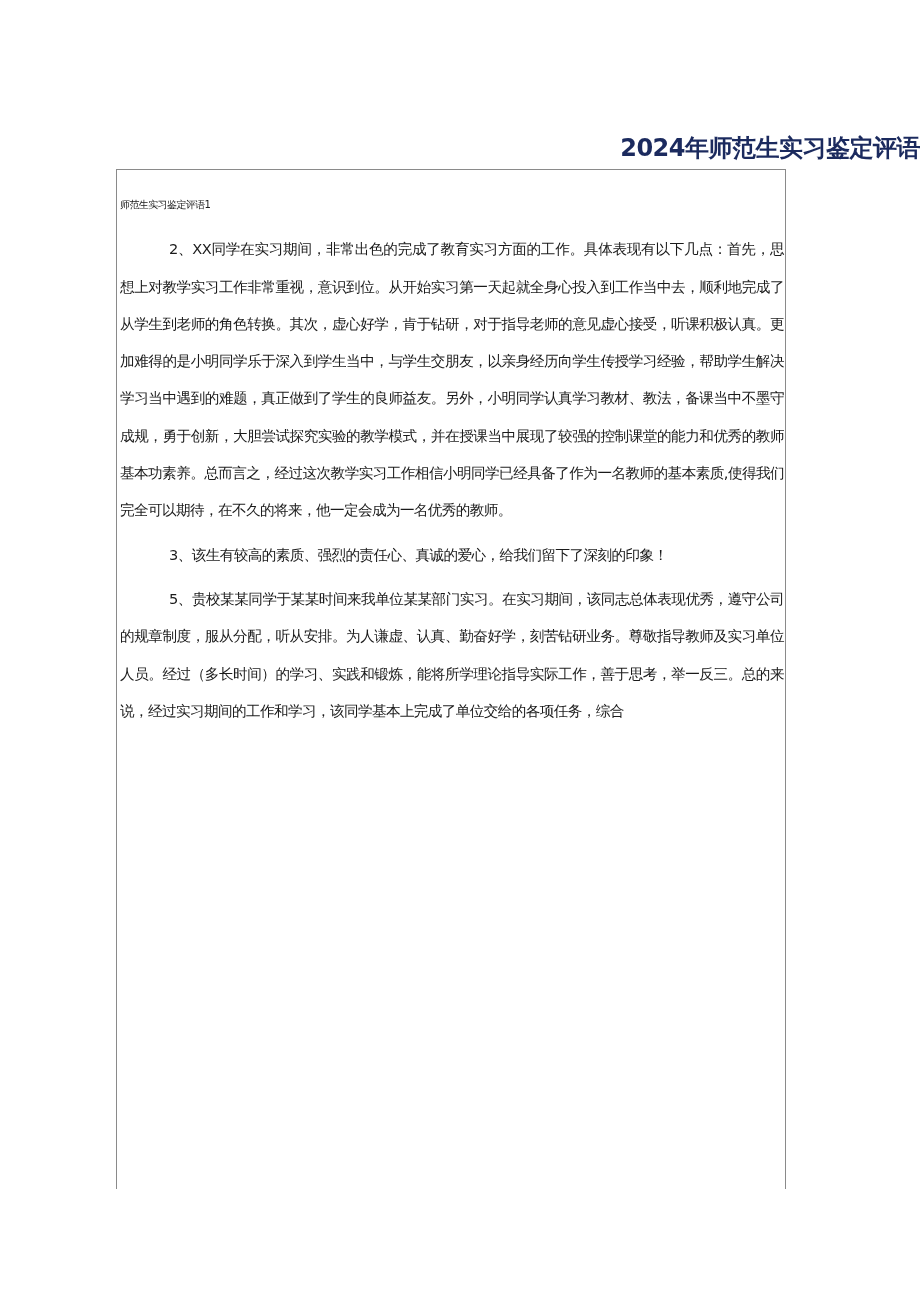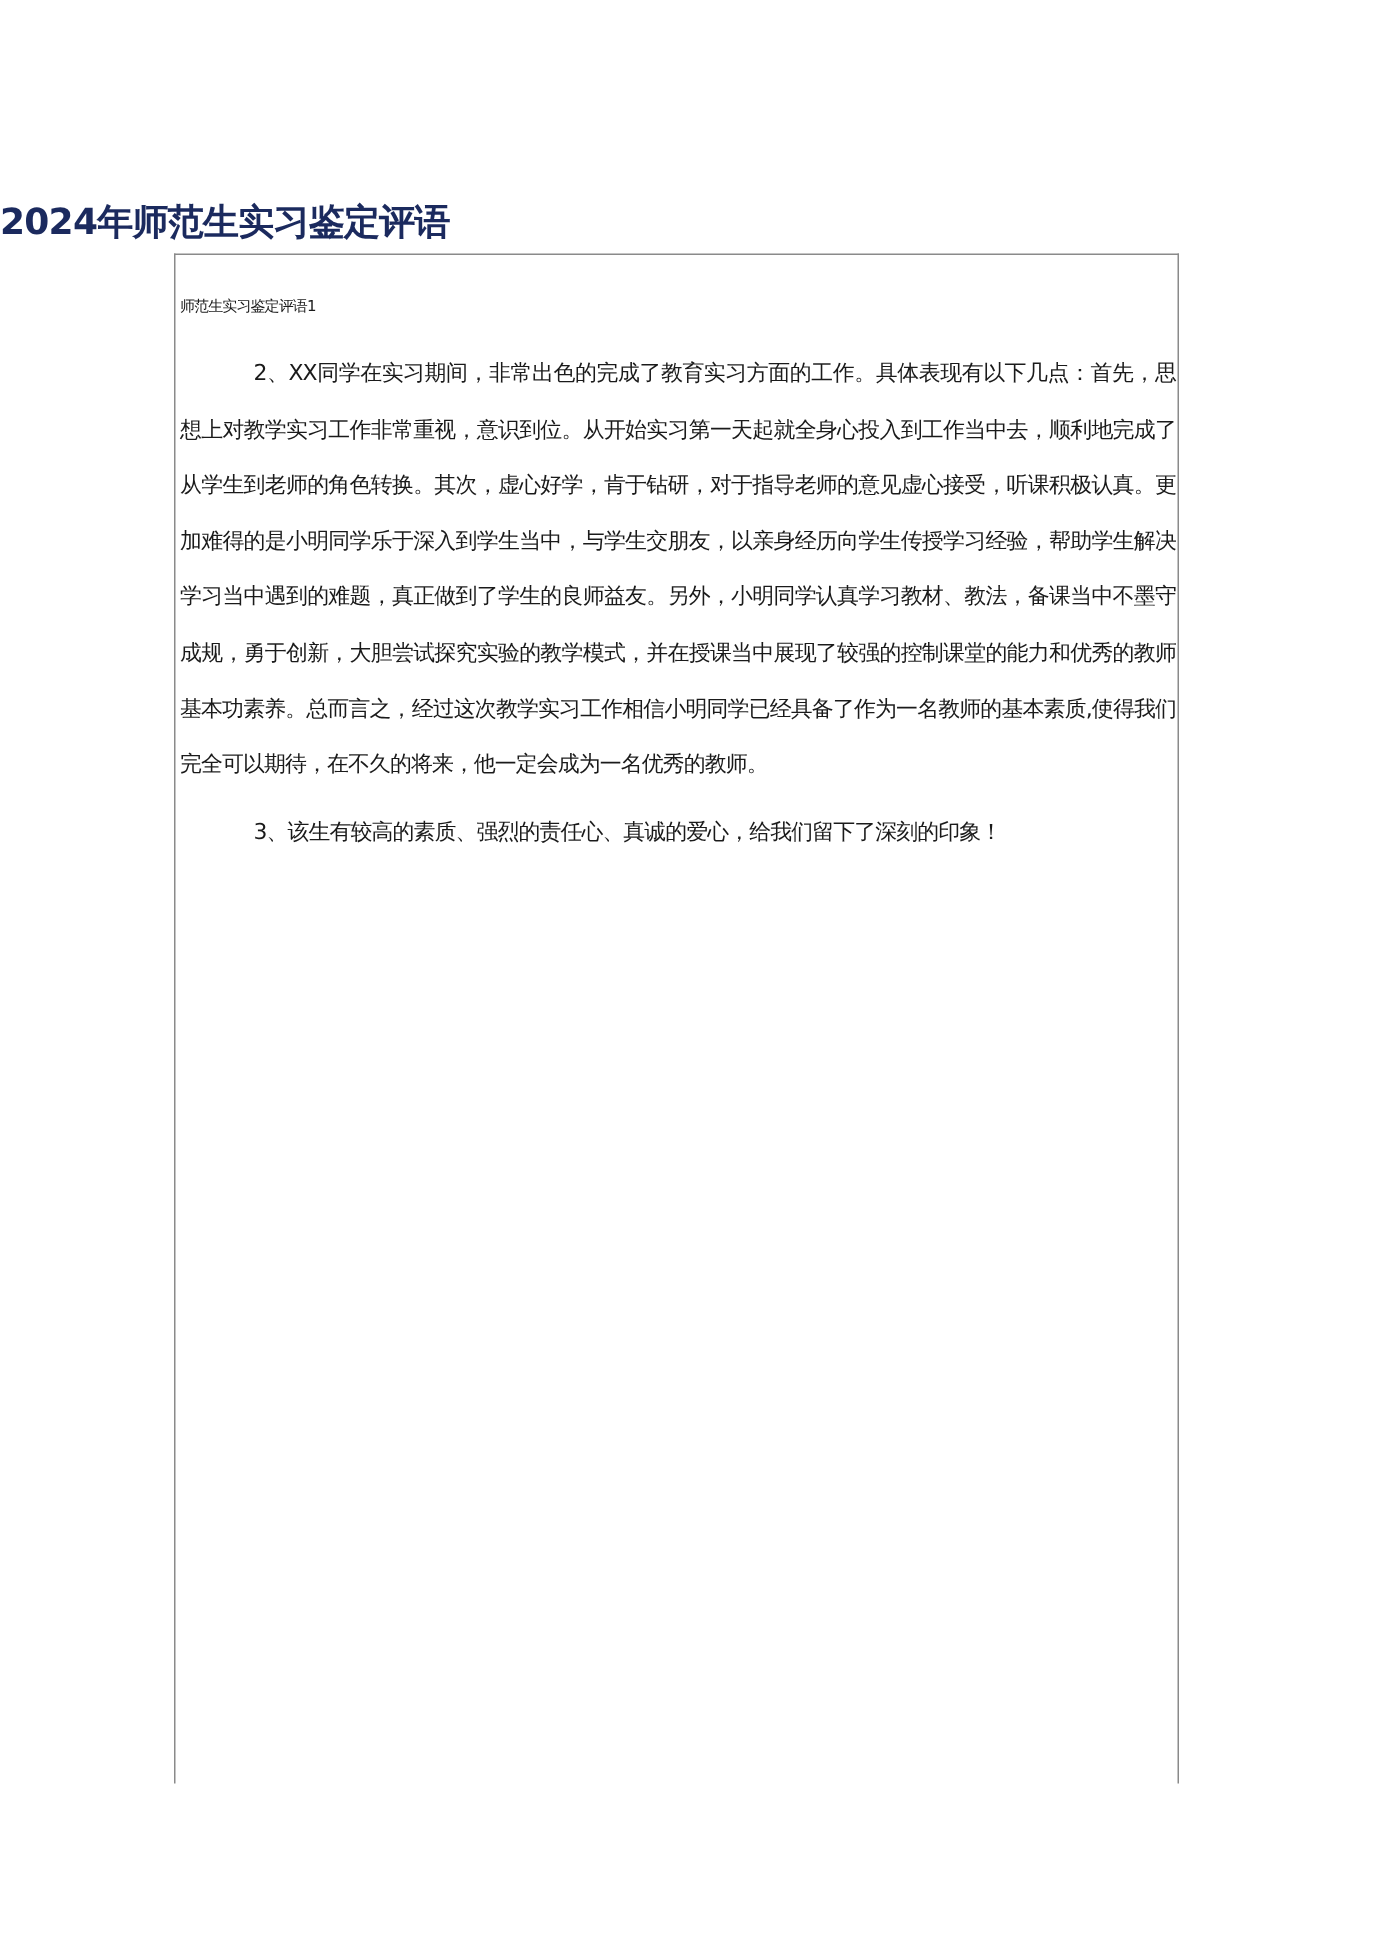--- a/index.html
+++ b/index.html
@@ -13,21 +13,21 @@
       position: relative;
       overflow: hidden;
       font-family: "DejaVu Sans", "Liberation Sans", sans-serif;
       color: #1a1a1a;
     }
     .page-title {
       position: absolute;
       top: 114px;
       left: 0;
       width: 920px;
-      text-align: left;
+      text-align: right;
       font-size: 24px;
       line-height: 36px;
       color: #1b2a5e;
       letter-spacing: -0.5px;
     }
     .content-box {
       position: absolute;
       top: 169px;
       left: 116px;
       width: 670px;
@@ -60,14 +60,15 @@
 </head>
 <body>
 
 <h1 class="page-title">2024年师范生实习鉴定评语</h1>
 
 <div class="content-box">
   <div class="content">
     <div class="section-heading">师范生实习鉴定评语1</div>
     <p class="para">2、XX同学在实习期间，非常出色的完成了教育实习方面的工作。具体表现有以下几点：首先，思想上对教学实习工作非常重视，意识到位。从开始实习第一天起就全身心投入到工作当中去，顺利地完成了从学生到老师的角色转换。其次，虚心好学，肯于钻研，对于指导老师的意见虚心接受，听课积极认真。更加难得的是小明同学乐于深入到学生当中，与学生交朋友，以亲身经历向学生传授学习经验，帮助学生解决学习当中遇到的难题，真正做到了学生的良师益友。另外，小明同学认真学习教材、教法，备课当中不墨守成规，勇于创新，大胆尝试探究实验的教学模式，并在授课当中展现了较强的控制课堂的能力和优秀的教师基本功素养。总而言之，经过这次教学实习工作相信小明同学已经具备了作为一名教师的基本素质,使得我们完全可以期待，在不久的将来，他一定会成为一名优秀的教师。</p>
     <p class="para">3、该生有较高的素质、强烈的责任心、真诚的爱心，给我们留下了深刻的印象！</p>
+    <p class="para">5、贵校某某同学于某某时间来我单位某某部门实习。在实习期间，该同志总体表现优秀，遵守公司的规章制度，服从分配，听从安排。为人谦虚、认真、勤奋好学，刻苦钻研业务。尊敬指导教师及实习单位人员。经过（多长时间）的学习、实践和锻炼，能将所学理论指导实际工作，善于思考，举一反三。总的来说，经过实习期间的工作和学习，该同学基本上完成了单位交给的各项任务，综合</p>
   </div>
 </div>
 
 </body></html>

